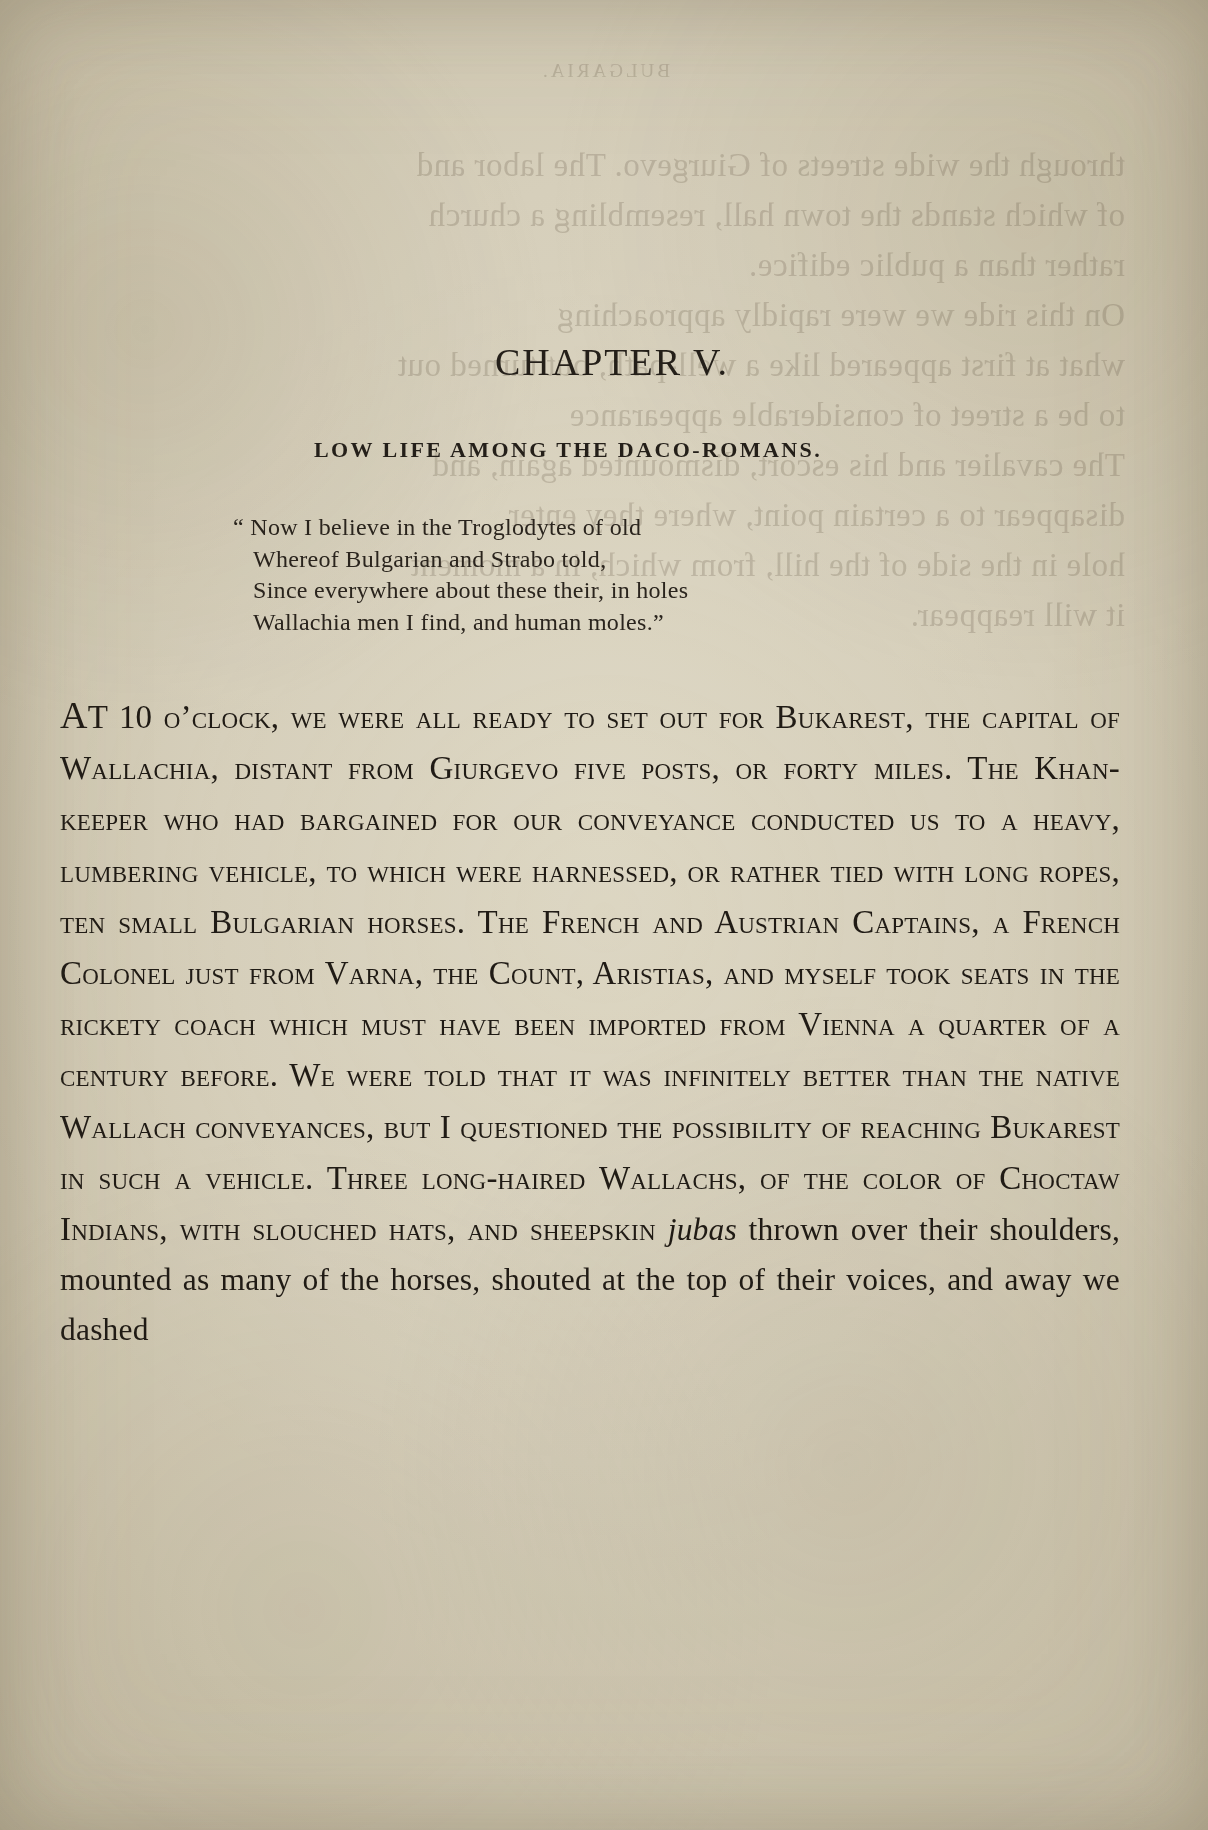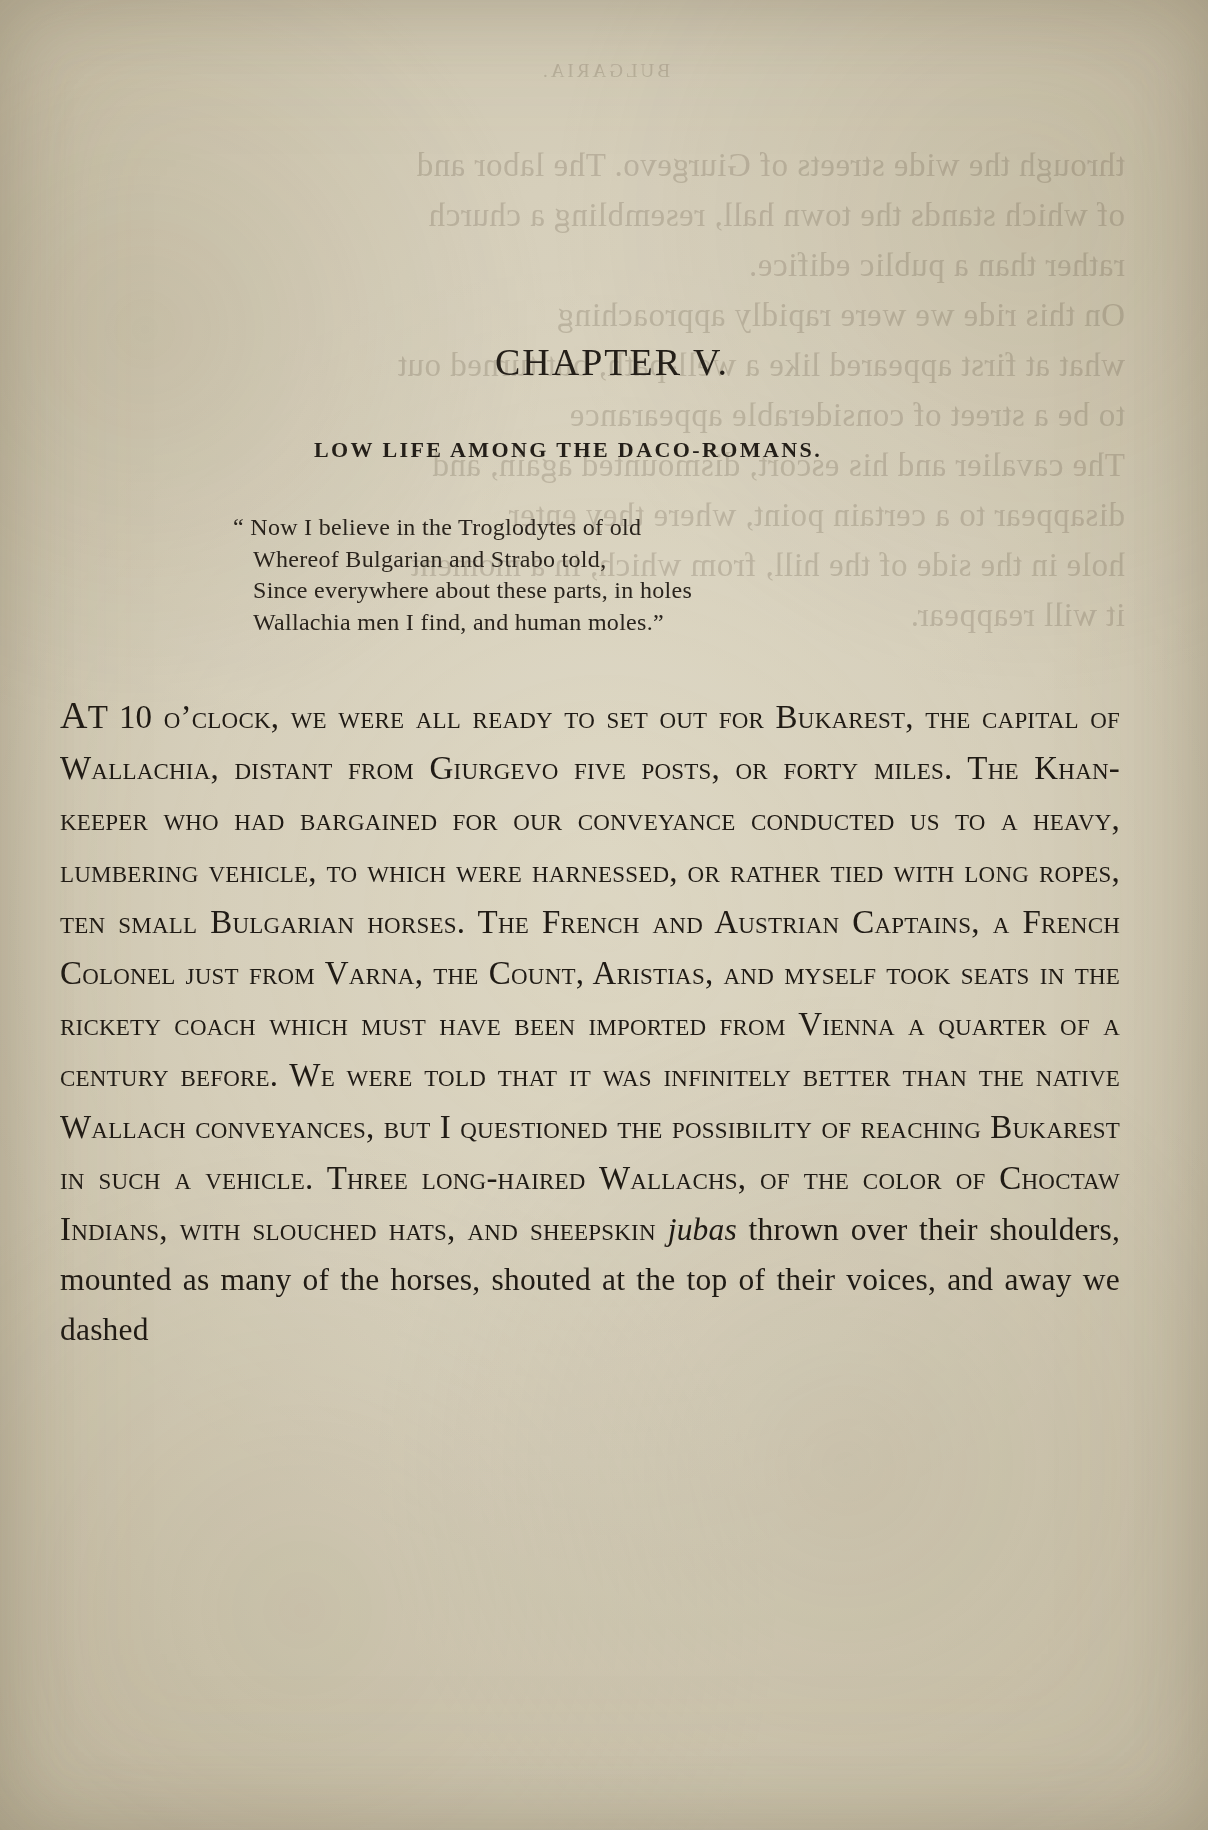--- a/index.html
+++ b/index.html
@@ -162,21 +162,21 @@
 
   <div class="content">
 
     <div class="chapter-title">CHAPTER V.</div>
 
     <div class="chapter-subtitle">LOW LIFE AMONG THE DACO-ROMANS.</div>
 
     <div class="epigraph">
       <div class="ep-line first">“ Now I believe in the Troglodytes of old</div>
       <div class="ep-line">Whereof Bulgarian and Strabo told,</div>
-      <div class="ep-line">Since everywhere about these parts, in holes</div>
+      <div class="ep-line">Since everywhere about these their, in holes</div>
       <div class="ep-line">Wallachia men I find, and human moles.”</div>
     </div>
 
     <div class="body-text">
       <p><span class="dropcaps">A</span><span class="smallcaps">T 10 o’clock, we were all ready to set out for Bukarest, the capital of Wallachia, distant from Giurgevo five posts, or forty miles.  The Khan-keeper who had bargained for our conveyance conducted us to a heavy, lumbering vehicle, to which were harnessed, or rather tied with long ropes, ten small Bulgarian horses.  The French and Austrian Captains, a French Colonel just from Varna, the Count, Aristias, and myself took seats in the rickety coach which must have been imported from Vienna a quarter of a century before.  We were told that it was infinitely better than the native Wallach conveyances, but I questioned the possibility of reaching Bukarest in such a vehicle. Three long-haired Wallachs, of the color of Choctaw Indians, with slouched hats, and sheepskin </span><i>jubas</i><span> thrown over their shoulders, mounted as many of the horses, shouted at the top of their voices, and away we dashed</span></p>
     </div>
 
   </div>
 
   <div class="grain"></div>

